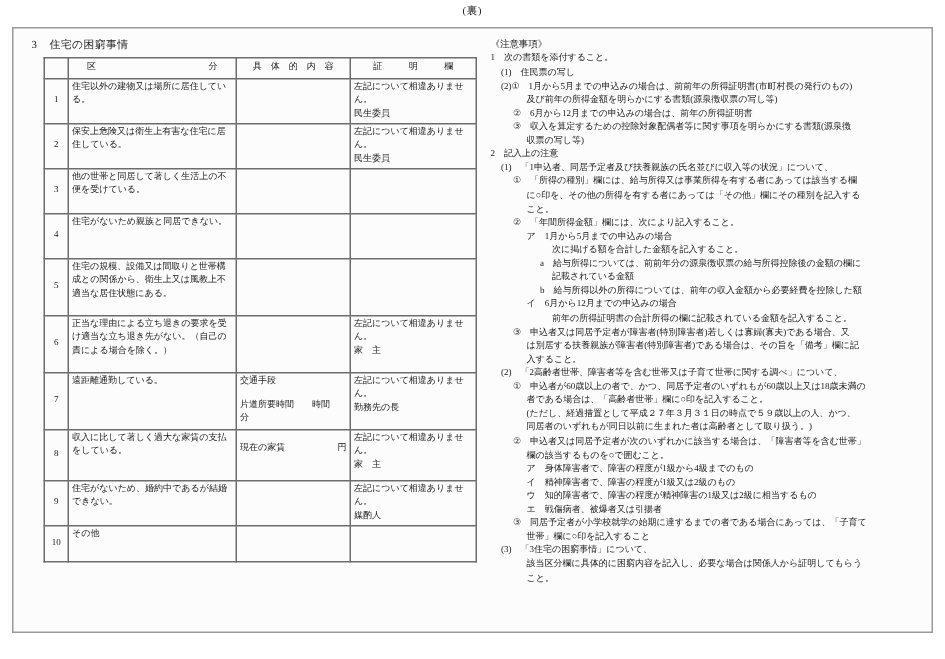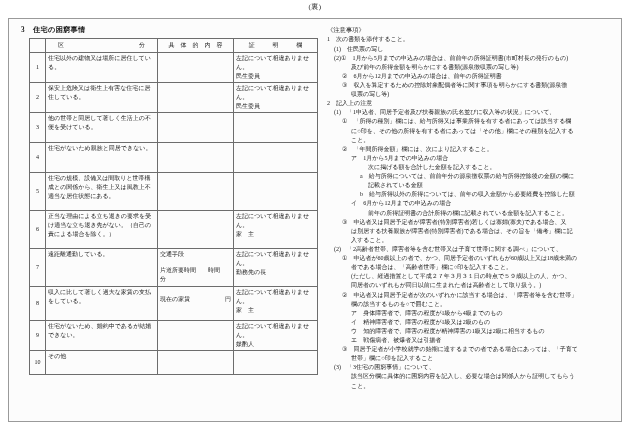--- a/index.html
+++ b/index.html
@@ -41,21 +41,21 @@
   }
   
   .left-col {
     position: absolute;
     left: 12px;
     top: 6px;
     width: 296px;
   }
   .section-head {
     font-size: 7.2px;
-    font-weight: bold;
+    font-weight: normal;
     margin: 0 0 3px 0;
     letter-spacing: 0.3px;
   }
   .section-head .num {
     display: inline-block;
     width: 12px;
   }
   table.hardship {
     border-collapse: collapse;
     width: 288px;

